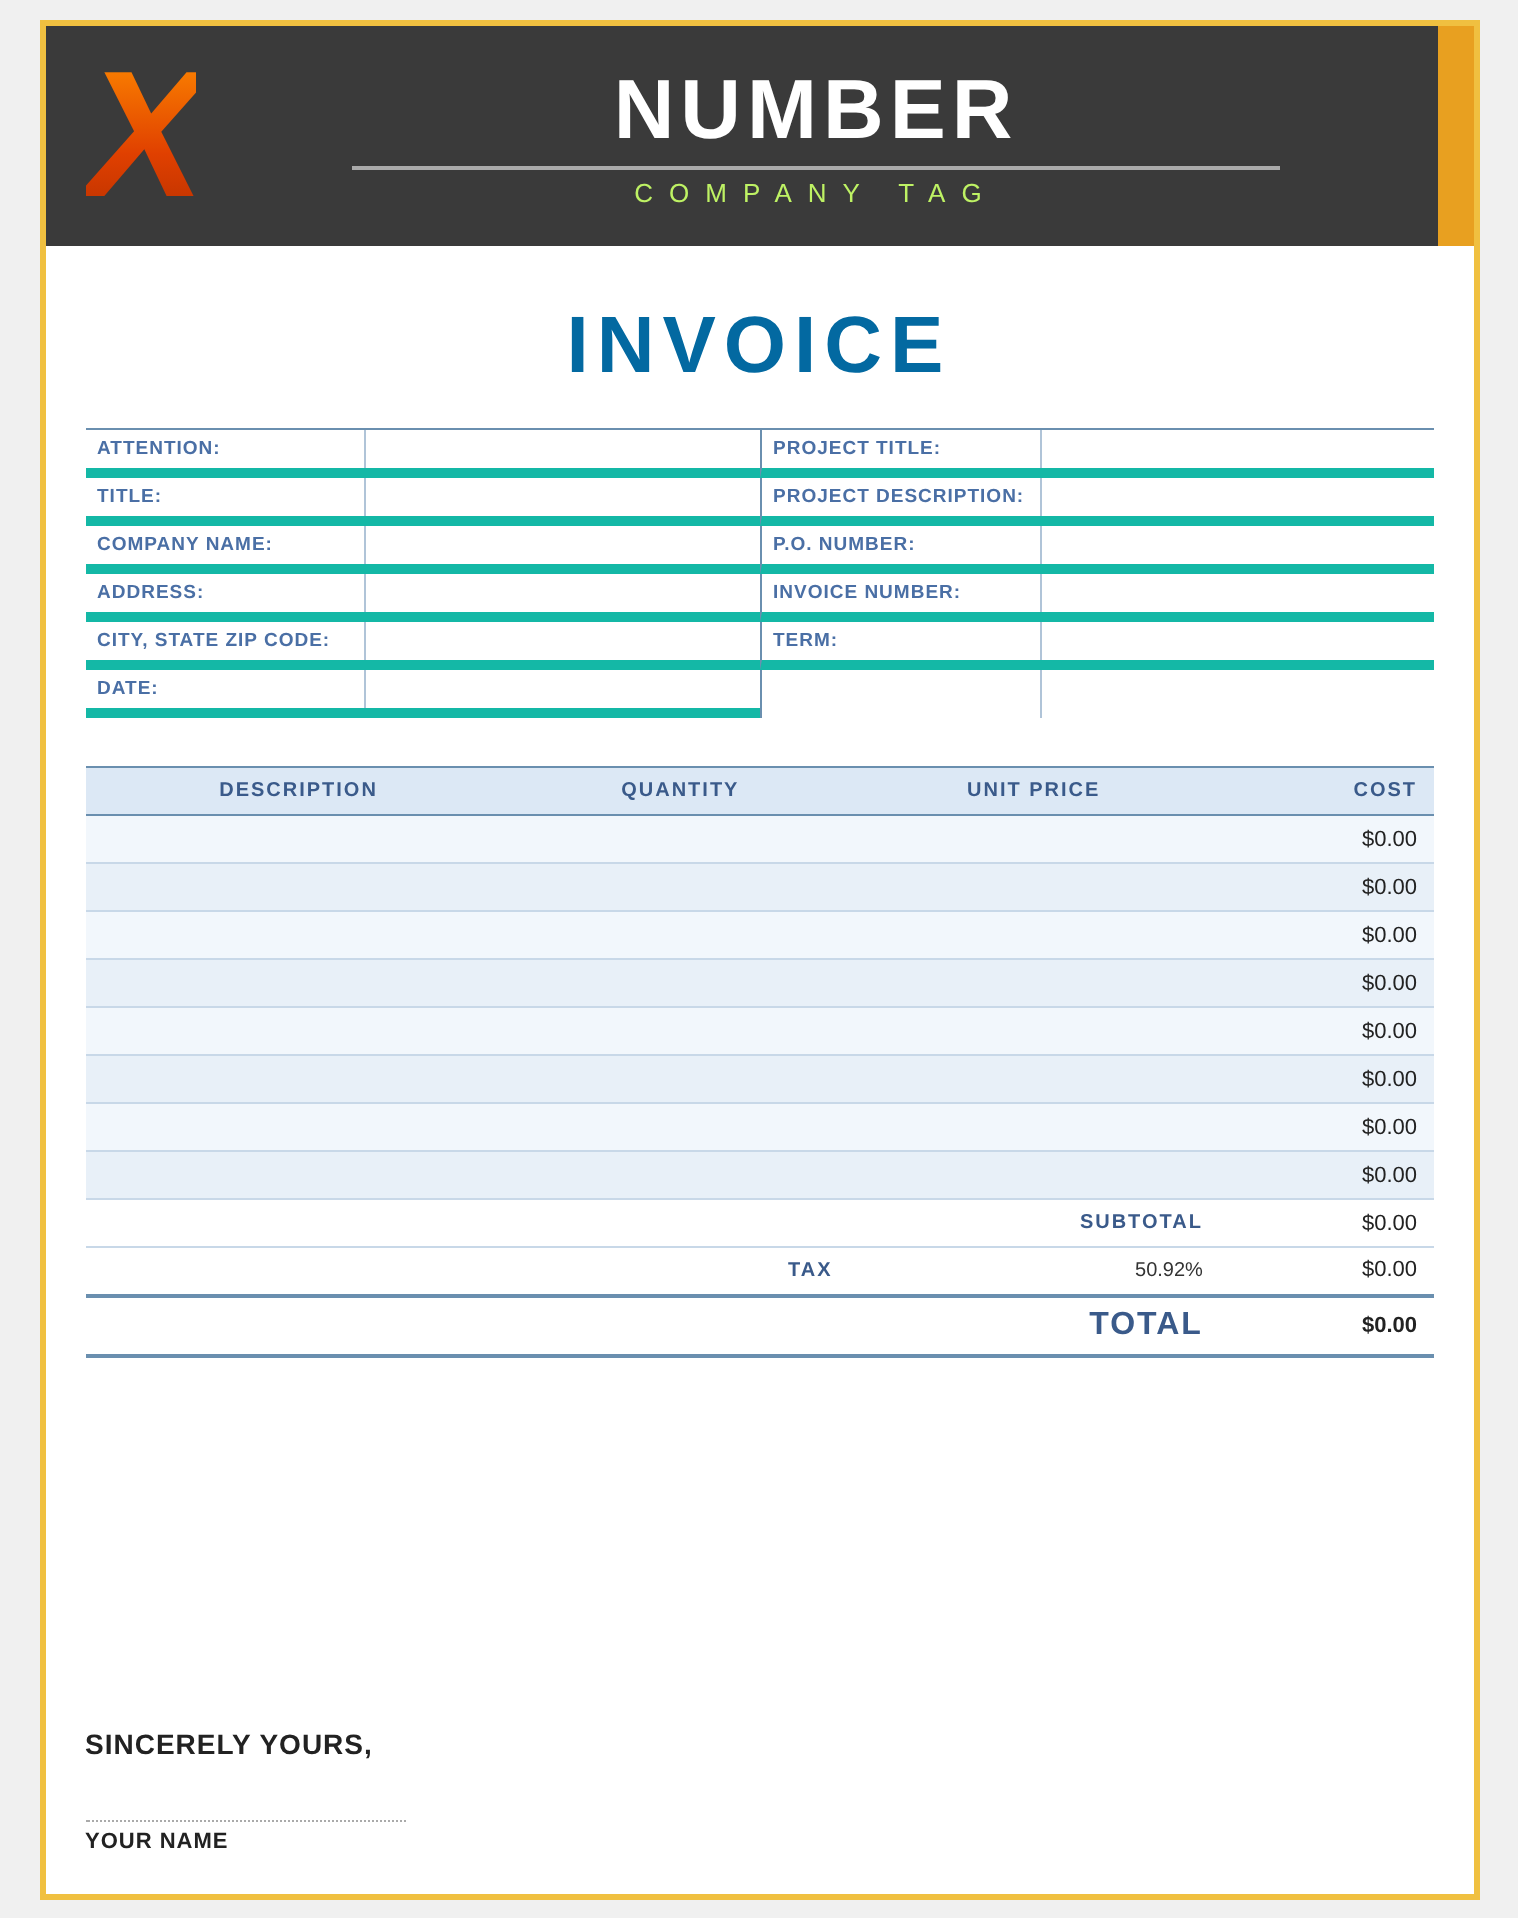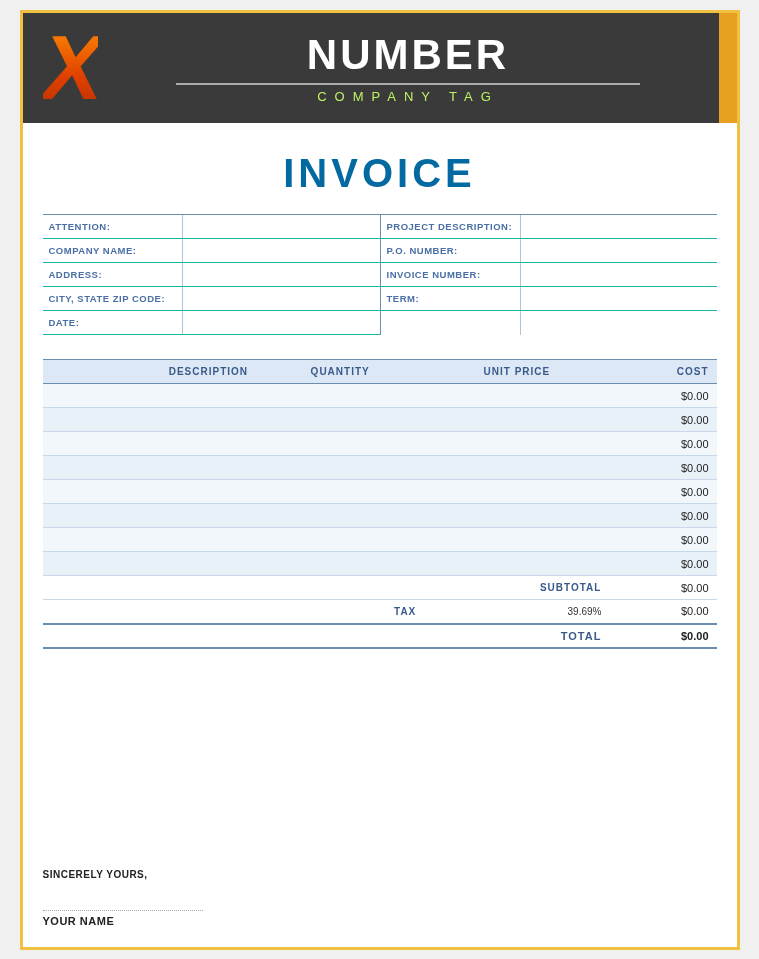--- a/index.html
+++ b/index.html
@@ -114,21 +114,21 @@
     }
 
     .info-col {
       display: flex;
       flex-direction: column;
     }
 
     .info-row {
       display: grid;
       grid-template-columns: 140px 1fr;
-      border-bottom: 1px solid #14b8a6;
+      border-bottom: 5px solid #14b8a6;
       min-height: 24px;
     }
 
     .info-label {
       font-size: 9.5px;
       font-weight: 700;
       color: #4a6fa5;
       text-transform: uppercase;
       letter-spacing: 0.5px;
       padding: 4px 6px;
@@ -168,21 +168,21 @@
       font-size: 10px;
       font-weight: 700;
       color: #3a5a8a;
       text-transform: uppercase;
       letter-spacing: 1px;
       padding: 6px 8px;
       text-align: center;
     }
 
     .items-table thead th:first-child {
-      text-align: right;
+      text-align: center;
     }
 
     .items-table thead th:last-child {
       text-align: right;
     }
 
     .items-table tbody tr {
       border-bottom: 1px solid #c8d8e8;
     }
 
@@ -238,31 +238,31 @@
       color: #333;
       padding-right: 8px;
     }
 
     .items-table .total-row {
       border-top: 2px solid #6a8faf;
       border-bottom: 2px solid #6a8faf;
     }
 
     .items-table .total-row td.label {
-      font-size: 11px;
+      font-size: 16px;
       text-align: right;
     }
 
     
     .footer-section {
       padding: 14px 20px 20px;
     }
 
     .sincerely {
-      font-size: 10px;
+      font-size: 14px;
       font-weight: 700;
       color: #222;
       text-transform: uppercase;
       letter-spacing: 0.5px;
       margin-bottom: 30px;
     }
 
     .your-name {
       font-size: 11px;
       font-weight: 700;
@@ -300,38 +300,46 @@
 
   <div class="info-section">
     <div class="info-grid">
 
       <div class="info-col">
         <div class="info-row">
           <span class="info-label">ATTENTION:</span>
           <span class="info-value"></span>
         </div>
         <div class="info-row">
+          <span class="info-label">TITLE:</span>
+          <span class="info-value"></span>
+        </div>
+        <div class="info-row">
           <span class="info-label">COMPANY NAME:</span>
           <span class="info-value"></span>
         </div>
         <div class="info-row">
           <span class="info-label">ADDRESS:</span>
           <span class="info-value"></span>
         </div>
         <div class="info-row">
           <span class="info-label">CITY, STATE ZIP CODE:</span>
           <span class="info-value"></span>
         </div>
         <div class="info-row">
           <span class="info-label">DATE:</span>
           <span class="info-value"></span>
         </div>
       </div>
 
       <div class="info-col info-col-right">
+        <div class="info-row">
+          <span class="info-label">PROJECT TITLE:</span>
+          <span class="info-value"></span>
+        </div>
         <div class="info-row">
           <span class="info-label">PROJECT DESCRIPTION:</span>
           <span class="info-value"></span>
         </div>
         <div class="info-row">
           <span class="info-label">P.O. NUMBER:</span>
           <span class="info-value"></span>
         </div>
         <div class="info-row">
           <span class="info-label">INVOICE NUMBER:</span>
@@ -412,21 +420,21 @@
 
         <tr class="subtotal-row">
           <td colspan="2"></td>
           <td class="label">SUBTOTAL</td>
           <td style="text-align:right;font-size:11px;">$0.00</td>
         </tr>
 
         <tr class="tax-row">
           <td colspan="1"></td>
           <td class="label" style="text-align:right;font-size:10px;font-weight:700;color:#3a5a8a;text-transform:uppercase;letter-spacing:1px;padding-right:8px;">TAX</td>
-          <td class="tax-rate" style="text-align:right;font-size:10px;color:#333;padding-right:8px;">39.69%</td>
+          <td class="tax-rate" style="text-align:right;font-size:10px;color:#333;padding-right:8px;">50.92%</td>
           <td style="text-align:right;font-size:11px;">$0.00</td>
         </tr>
 
         <tr class="total-row">
           <td colspan="2"></td>
           <td class="label">TOTAL</td>
           <td style="text-align:right;font-size:11px;font-weight:700;">$0.00</td>
         </tr>
       </tbody>
     </table>

